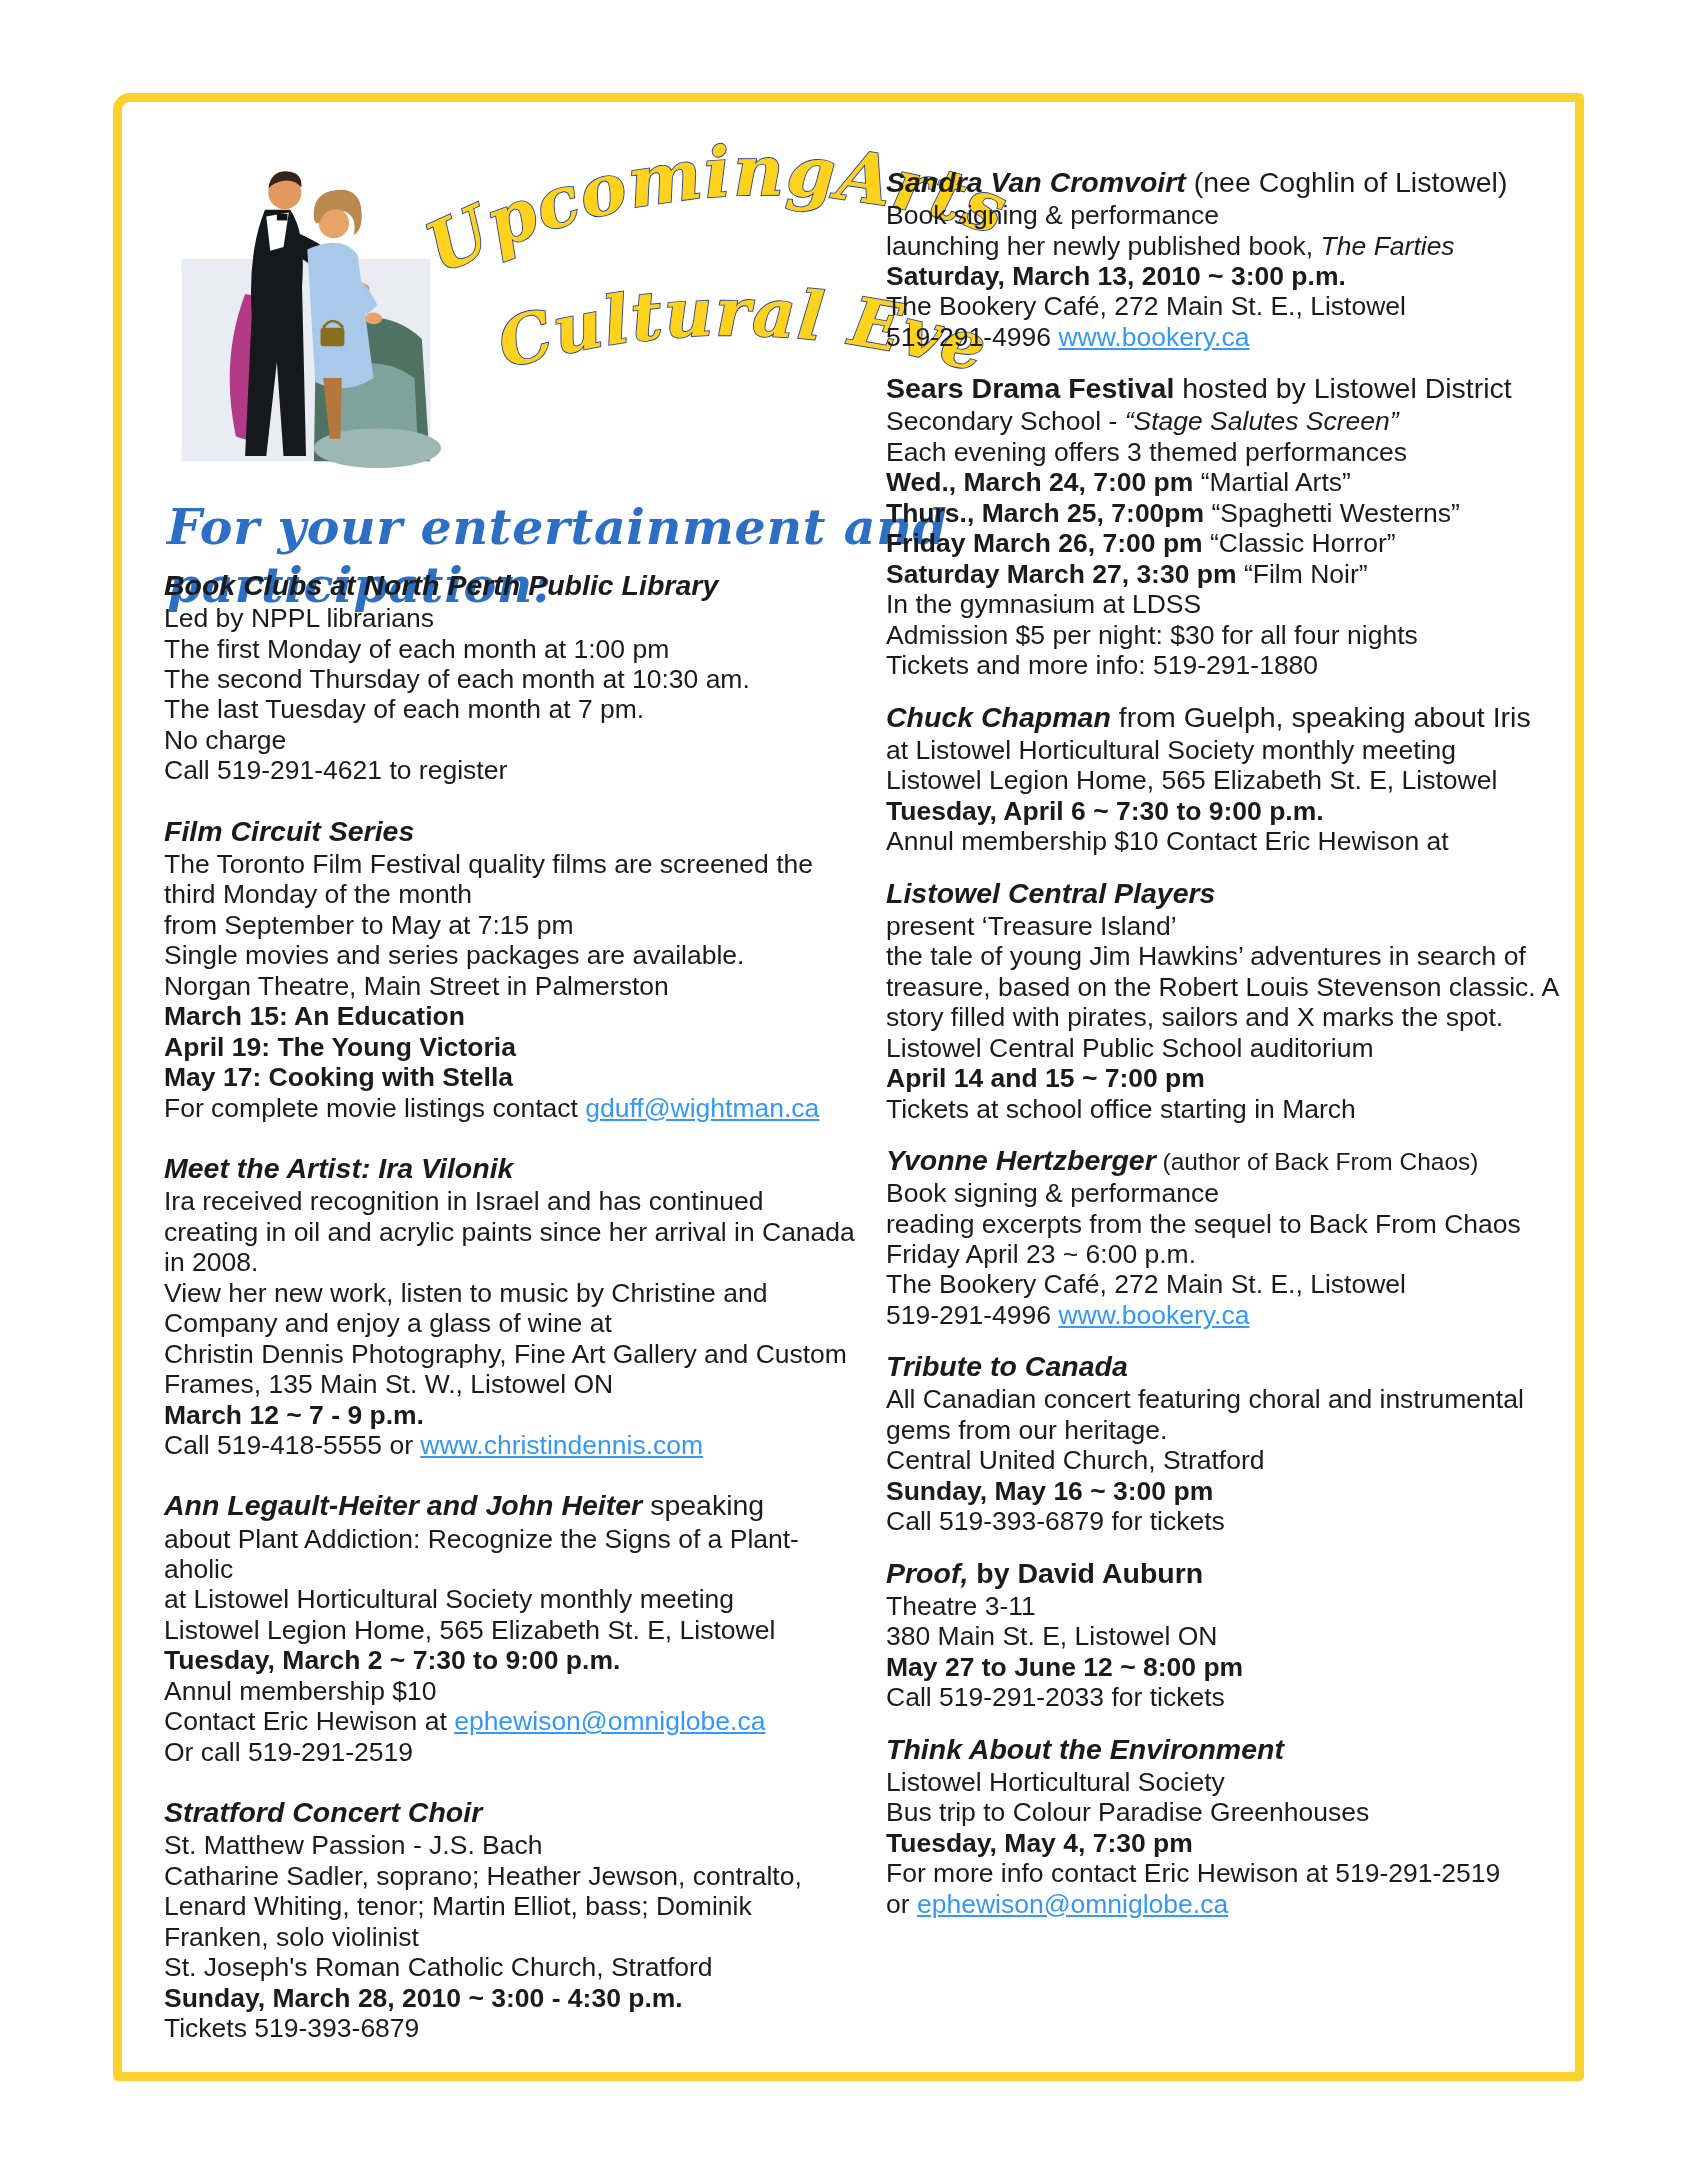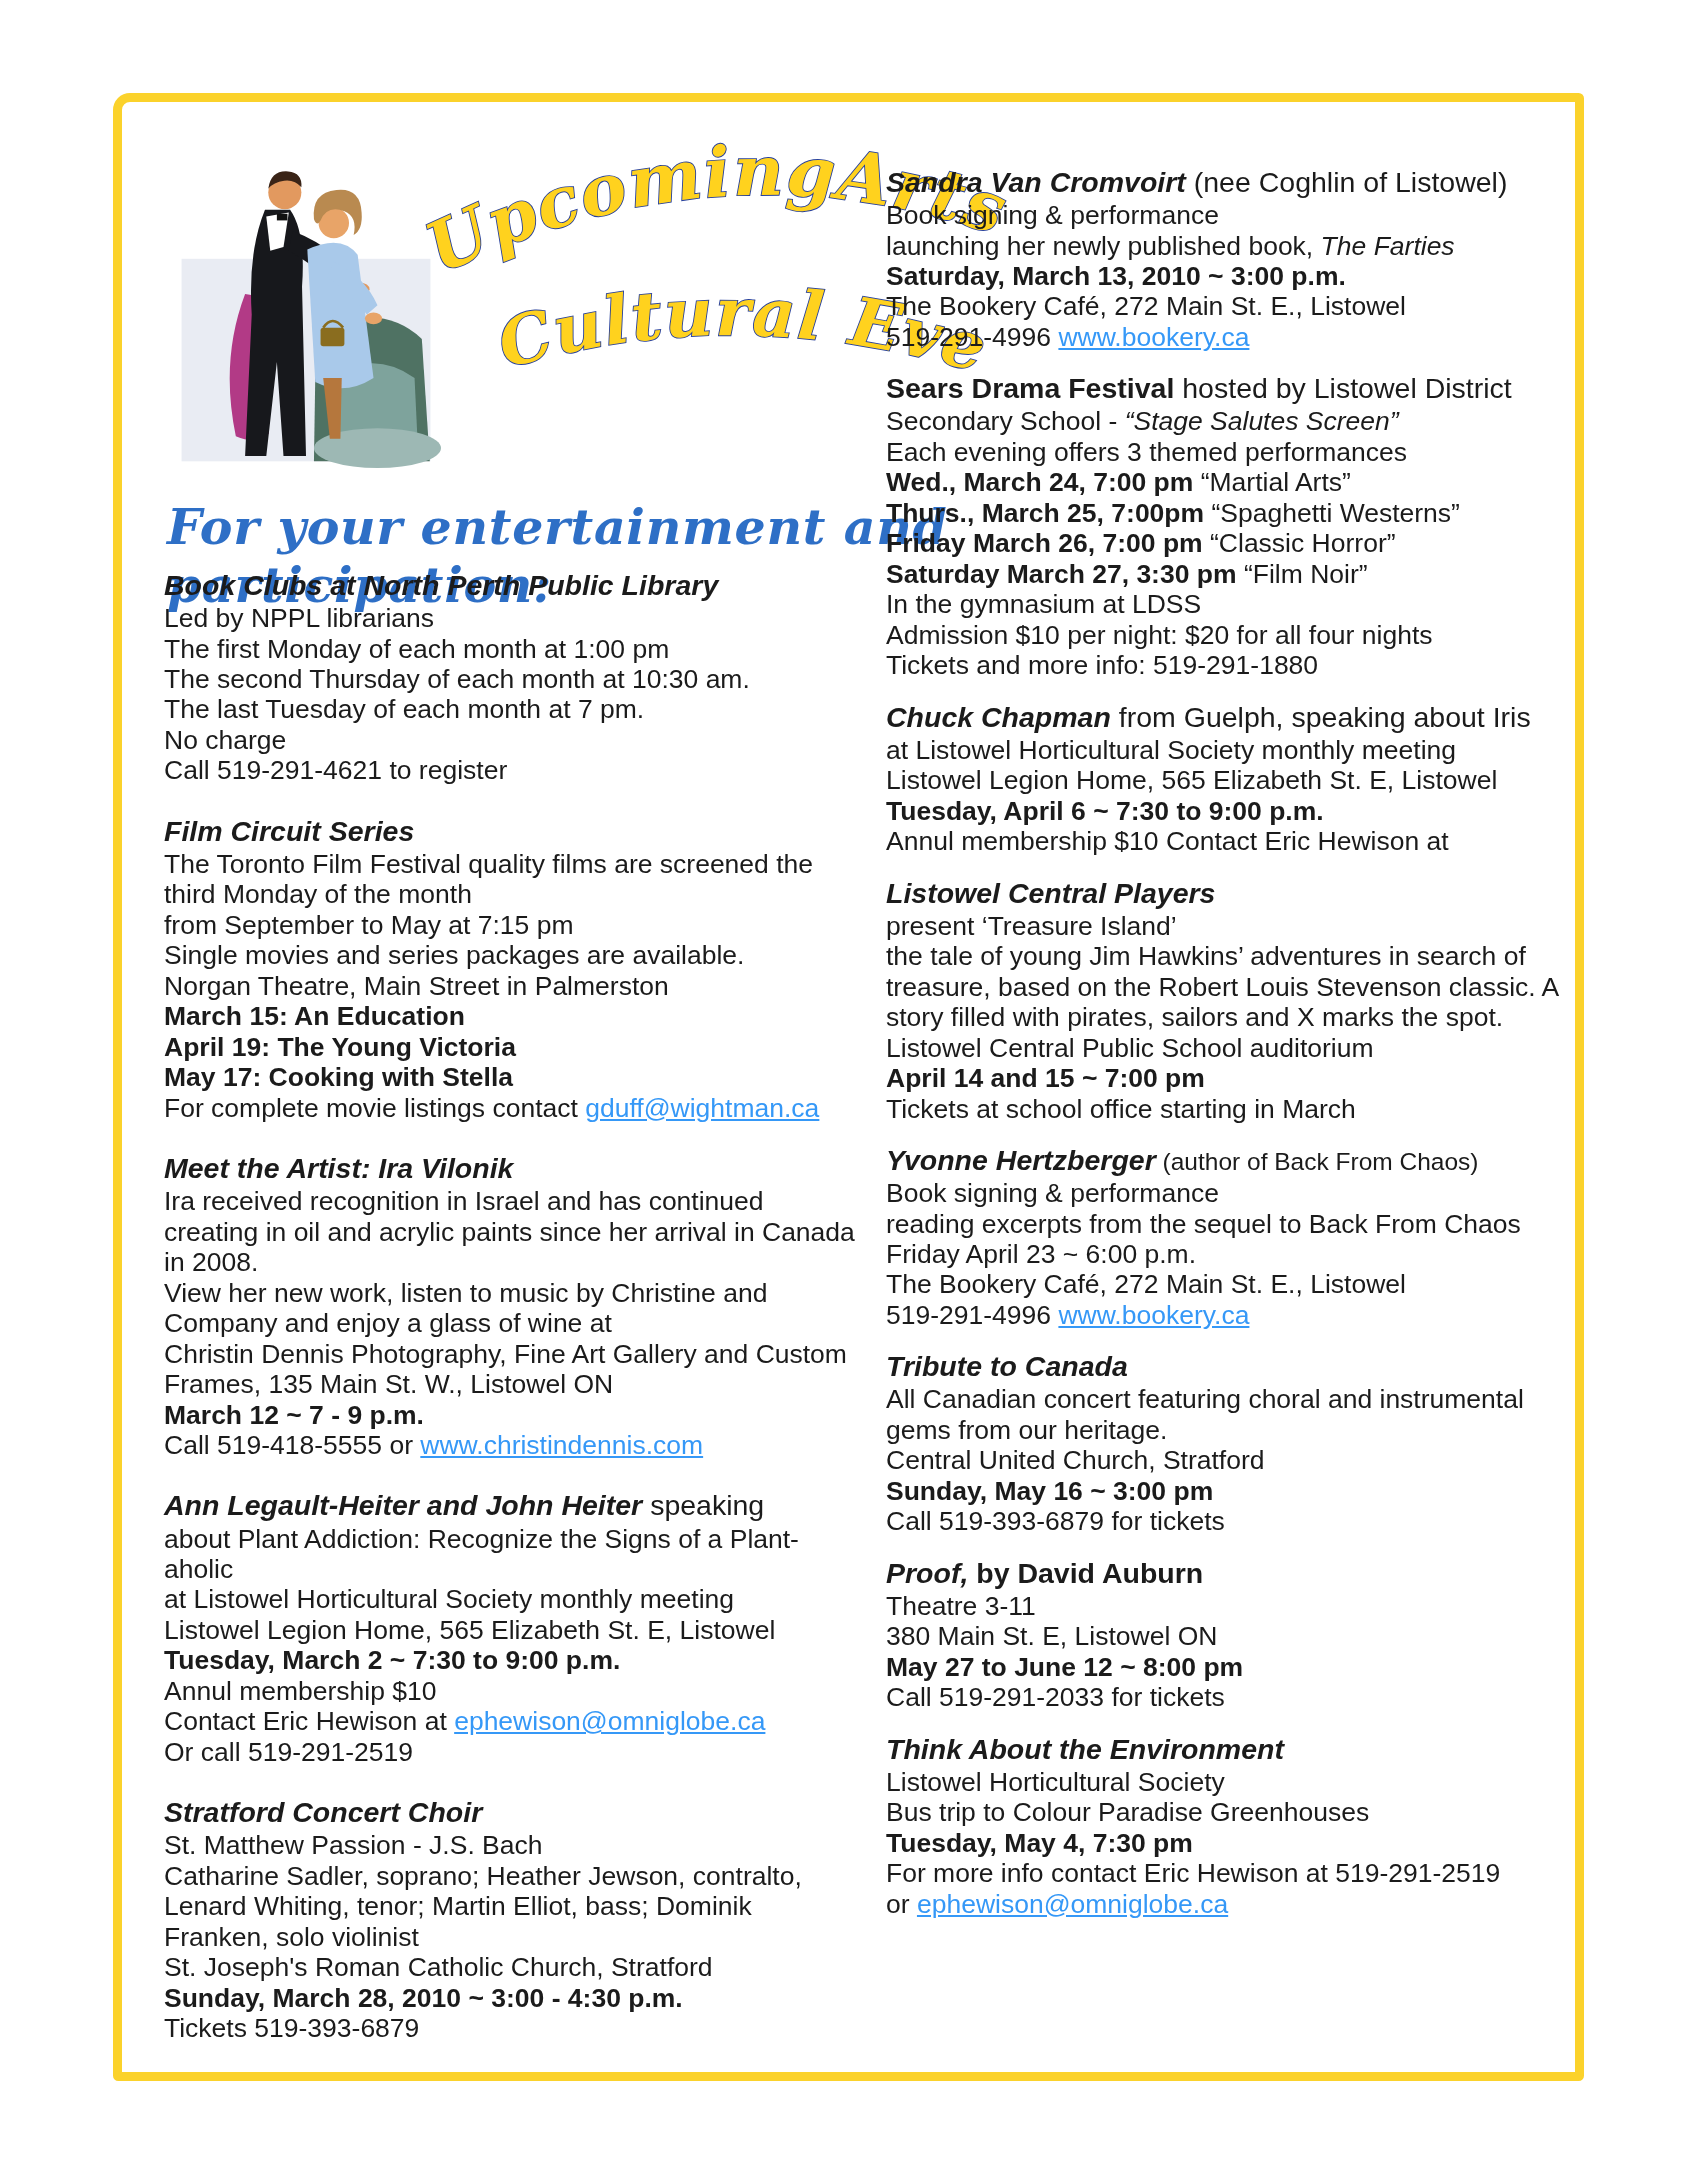--- a/index.html
+++ b/index.html
@@ -143,21 +143,21 @@
     </div>
     <div class="section">
       <div class="title"><span class="b">Sears Drama Festival</span><span> hosted by Listowel District</span></div>
       <div class="line"><span>Secondary School - </span><span class="i">“Stage Salutes Screen”</span></div>
       <div class="line"><span>Each evening offers 3 themed performances</span></div>
       <div class="line"><span class="b">Wed., March 24, 7:00 pm </span><span>“Martial Arts”</span></div>
       <div class="line"><span class="b">Thurs., March 25, 7:00pm </span><span>“Spaghetti Westerns”</span></div>
       <div class="line"><span class="b">Friday March 26, 7:00 pm </span><span>“Classic Horror”</span></div>
       <div class="line"><span class="b">Saturday March 27, 3:30 pm </span><span>“Film Noir”</span></div>
       <div class="line"><span>In the gymnasium at LDSS</span></div>
-      <div class="line"><span>Admission $10 per night: $20 for all four nights</span></div>
+      <div class="line"><span>Admission $5 per night: $30 for all four nights</span></div>
       <div class="line"><span>Tickets and more info: 519-291-1880</span></div>
     </div>
     <div class="section">
       <div class="title"><span class="b i">Chuck Chapman</span><span> from Guelph, speaking about Iris</span></div>
       <div class="line"><span>at Listowel Horticultural Society monthly meeting</span></div>
       <div class="line"><span>Listowel Legion Home, 565 Elizabeth St. E, Listowel</span></div>
       <div class="line"><span class="b">Tuesday, April 6 ~ 7:30 to 9:00 p.m.</span></div>
       <div class="line"><span>Annul membership $10 Contact Eric Hewison at</span></div>
     </div>
     <div class="section">

